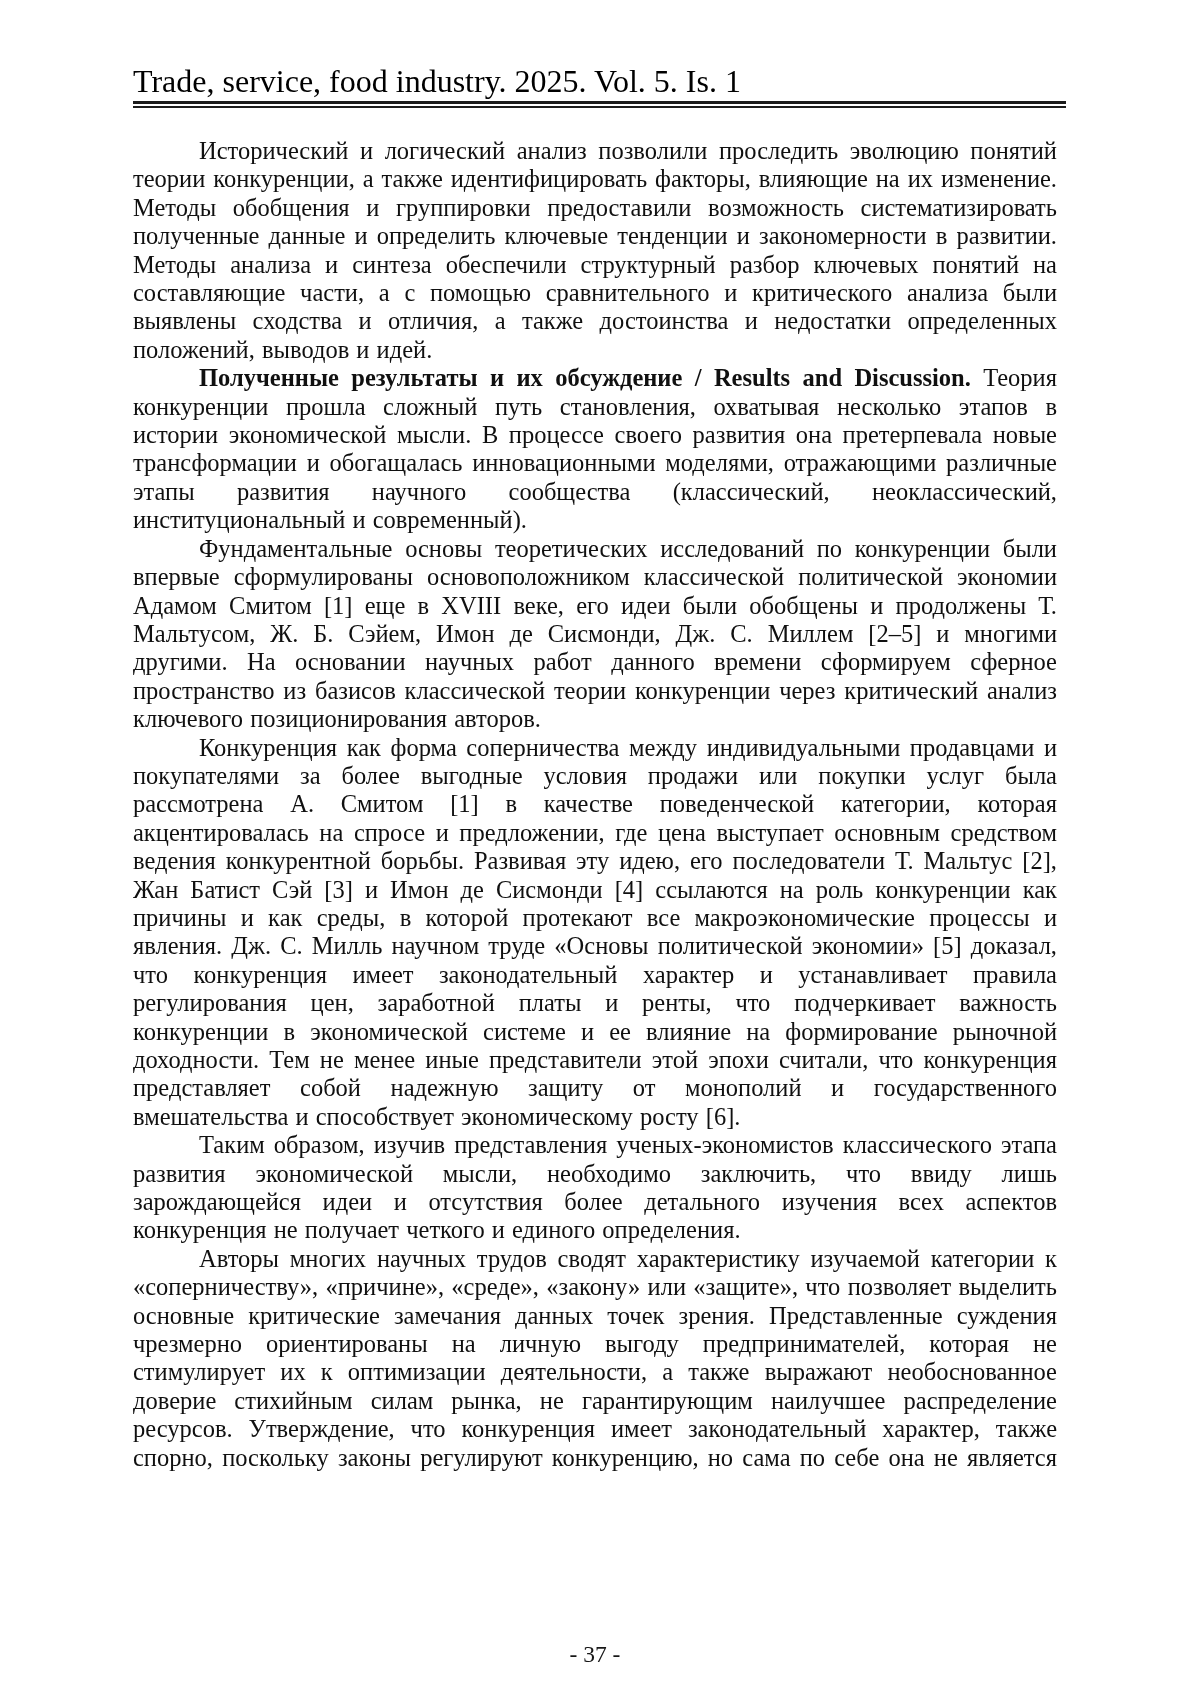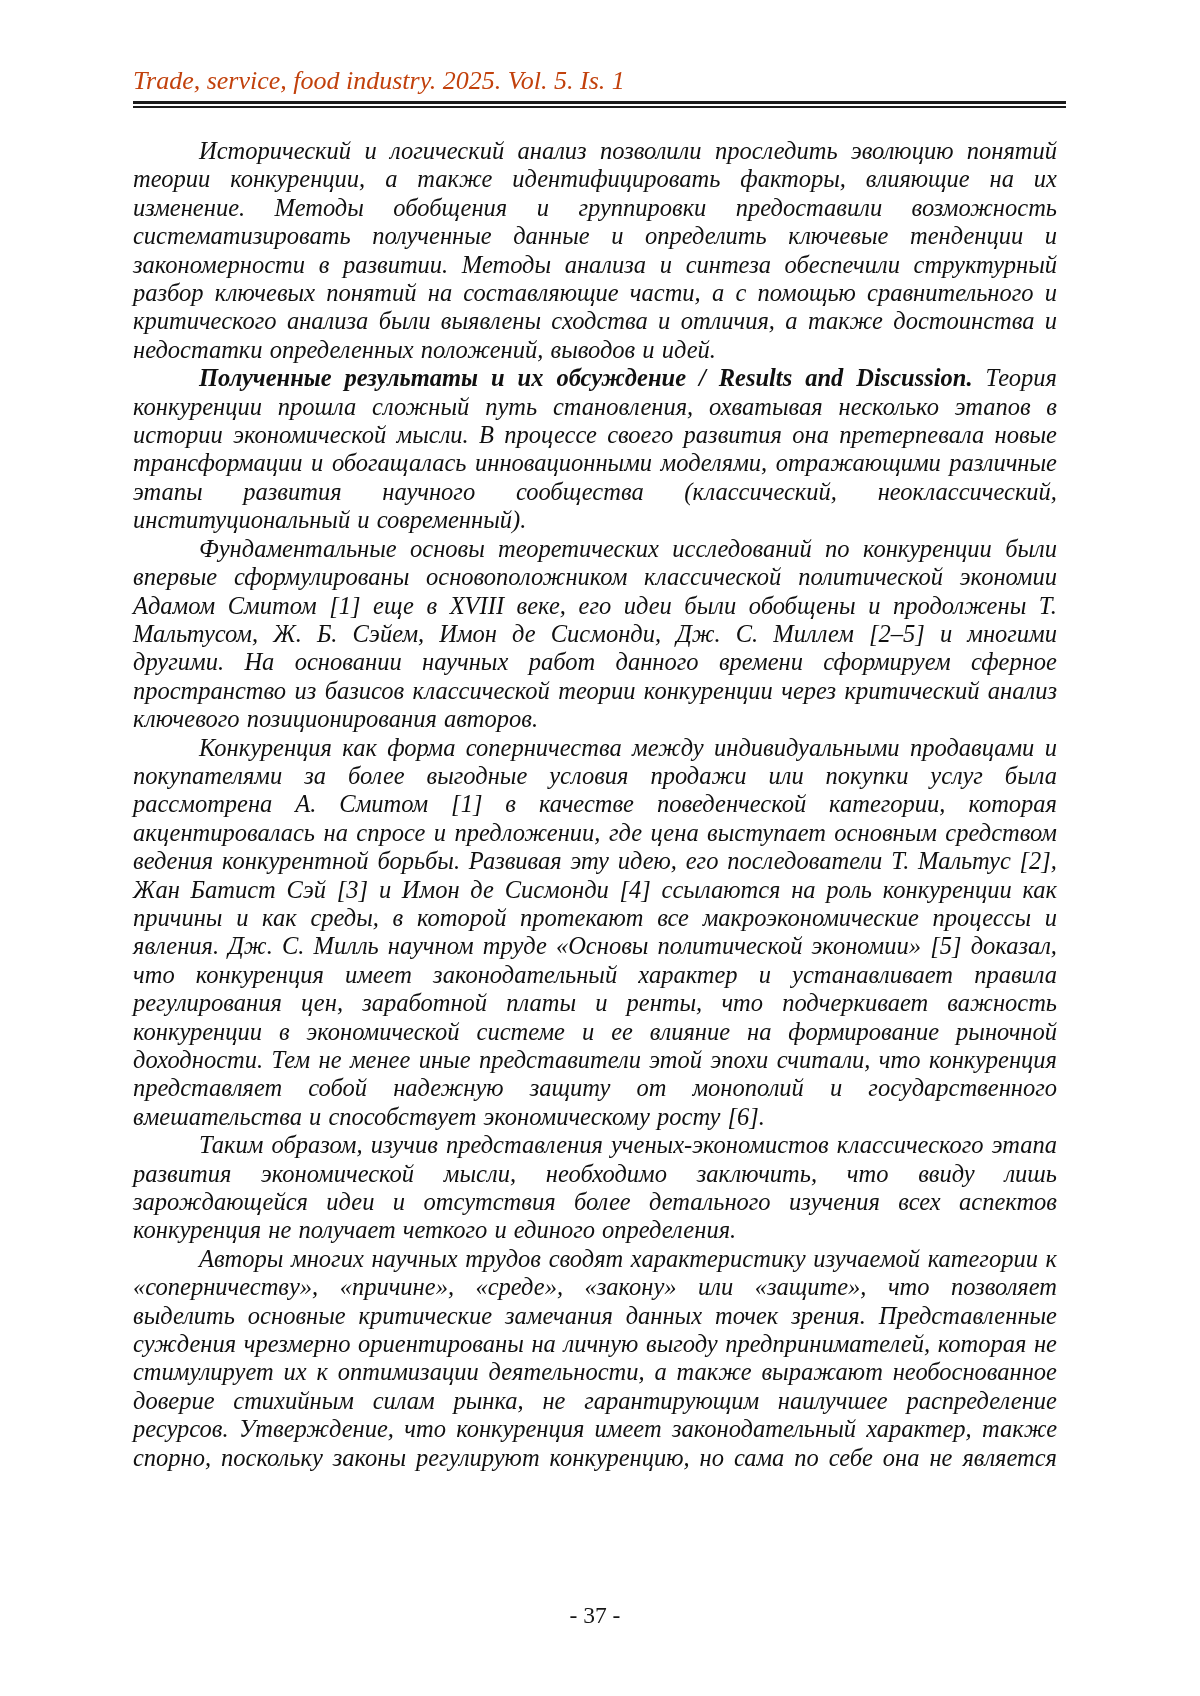--- a/index.html
+++ b/index.html
@@ -16,24 +16,23 @@
     font-family: "Liberation Serif", "DejaVu Serif", serif;
     overflow: hidden;
   }
   .page-header {
     position: absolute;
     left: 133px;
     right: 134px;
     top: 66px;
   }
   .running-head {
-    font-style: italic;
-    font-size: 26px;
+    font-size: 32px;
     line-height: 30px;
-    color: #c2410c;
+    color: #000000;
     white-space: nowrap;
   }
   .double-rule {
     margin-top: 5px;
     height: 2px;
     border-top: 3px solid #1b1b1b;
     border-bottom: 2px solid #1b1b1b;
   }
   .article-body {
     position: absolute;
@@ -41,40 +40,40 @@
     width: 924px;
     top: 137px;
   }
   .article-body p {
     margin: 0;
     font-size: 24.5px;
     line-height: 28.4px;
     text-align: justify;
     text-indent: 66px;
     word-spacing: 1px;
-    font-style: italic;
   }
   .article-body p b {
     font-weight: bold;
     margin-top: 7px;
   }
   .article-body p.continued {
     text-align-last: justify;
   }
   .page-footer {
     position: absolute;
     left: 133px;
     width: 924px;
     top: 1601px;
     text-align: center;
   }
   .page-number {
     font-size: 23.5px;
     line-height: 28px;
     color: #161616;
+    margin-top: 39px;
   }
 </style>
 </head>
 <body>
 
 <div class="page">
 
   <header class="page-header">
     <div class="running-head">Trade, service, food industry. 2025. Vol. 5. Is. 1</div>
     <div class="double-rule"></div>

